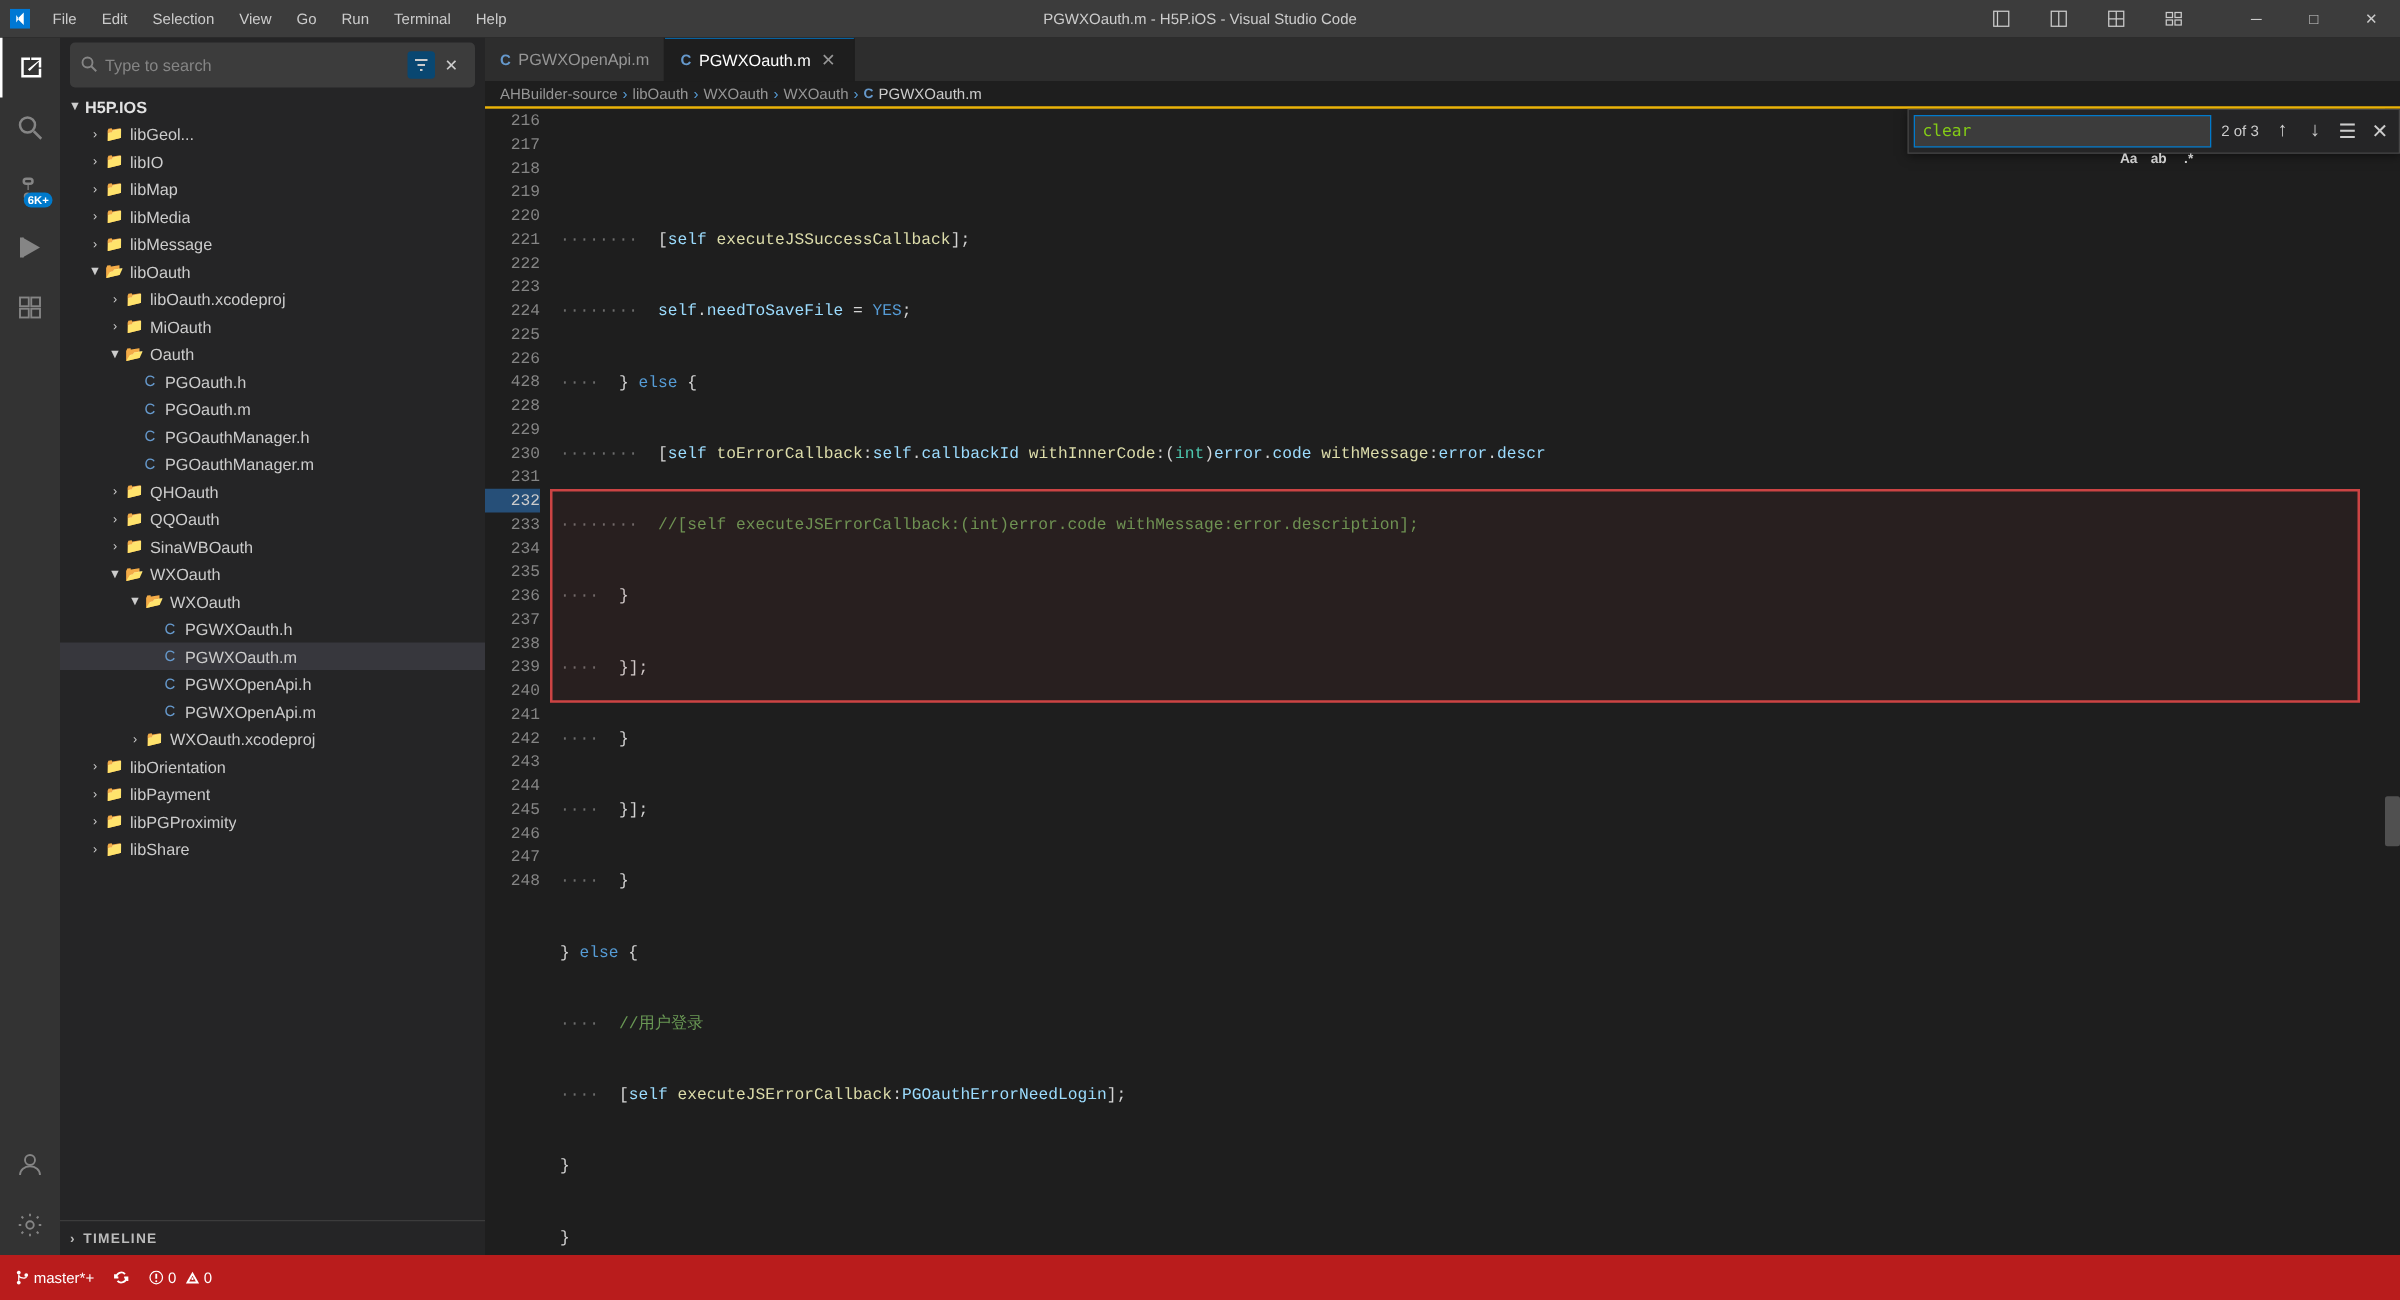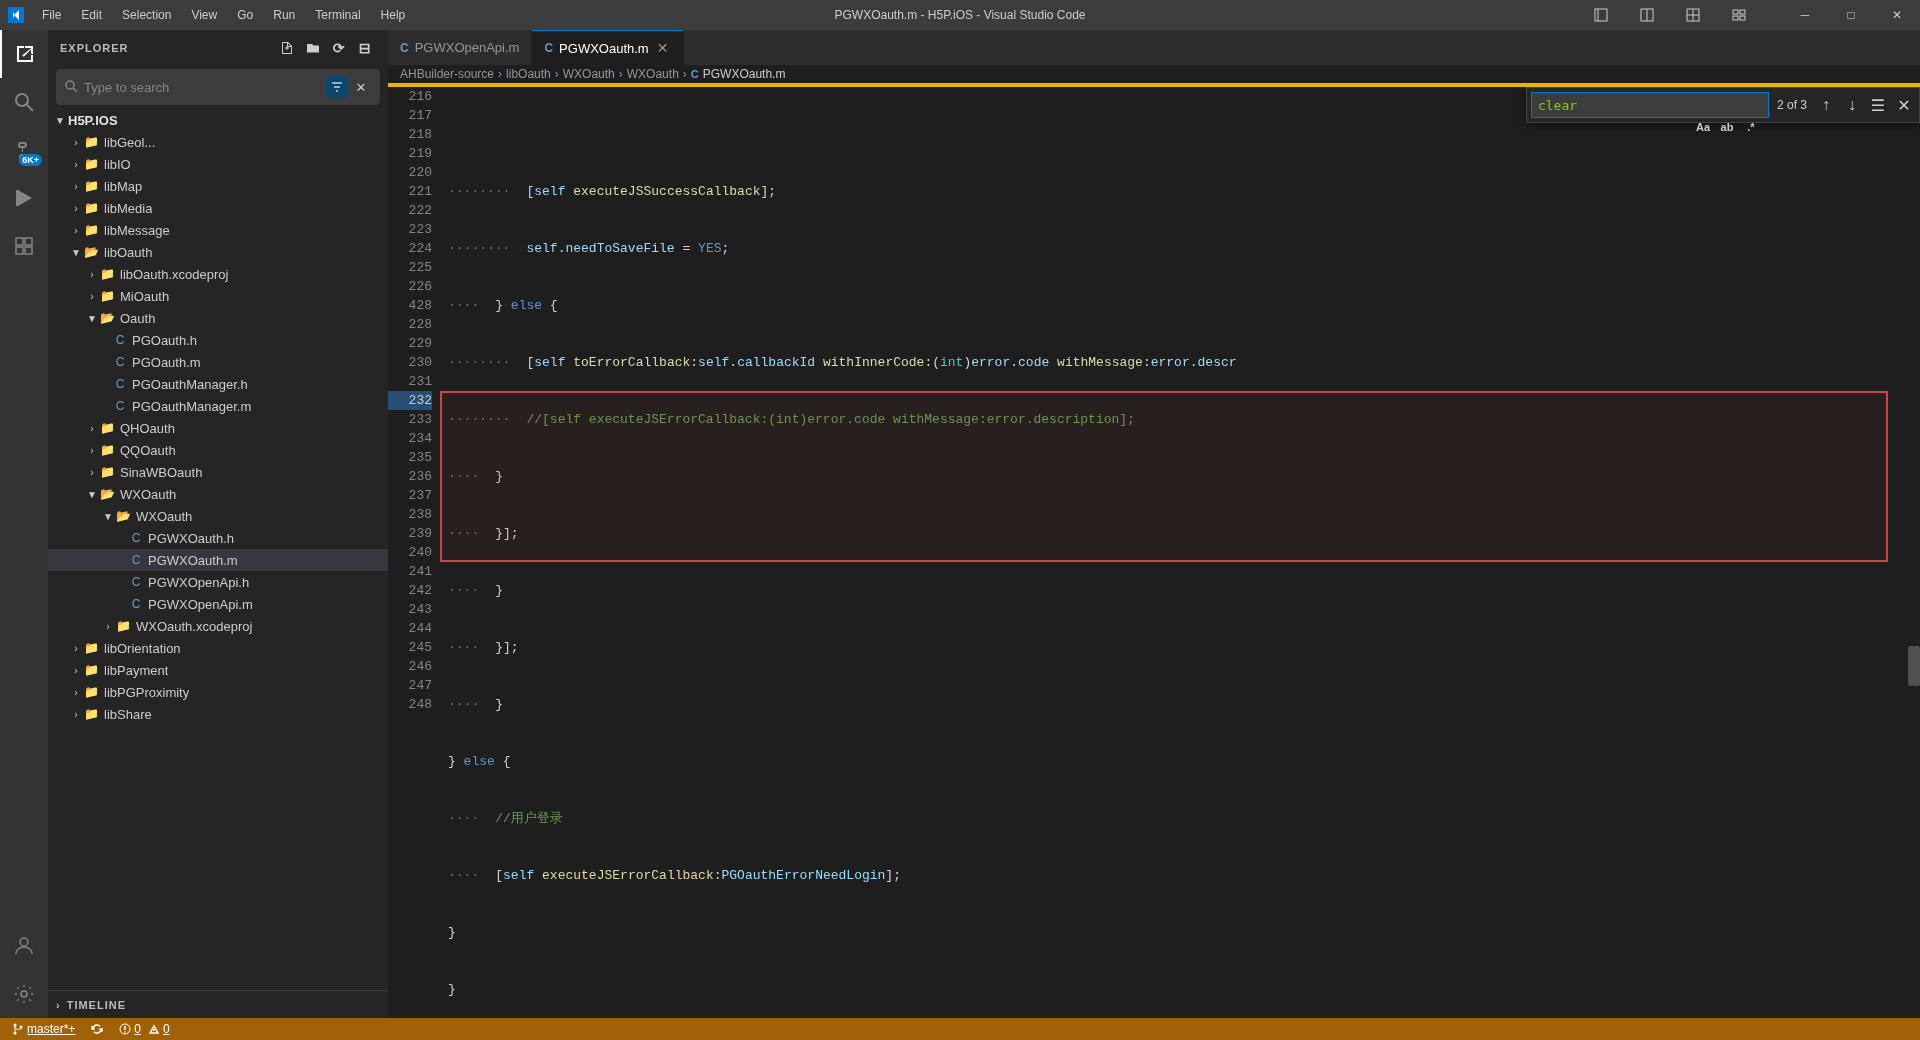--- a/index.html
+++ b/index.html
@@ -298,21 +298,21 @@
     .breadcrumb {
       display: flex;
       align-items: center;
       height: 22px;
       padding: 0 12px;
       background: #1e1e1e;
       font-size: 12px;
       color: #969696;
       gap: 4px;
       flex-shrink: 0;
-      border-bottom: 4px solid #eab308;
+      border-bottom: 2px solid #eab308;
     }
     .breadcrumb-sep { color: #569cd6; }
     .breadcrumb-item { cursor: pointer; }
     .breadcrumb-current { color: #cccccc; display: flex; align-items: center; gap: 4px; }
 
     
     .code-editor {
       flex: 1;
       display: flex;
       overflow: hidden;
@@ -425,30 +425,29 @@
       display: flex;
       align-items: center;
       justify-content: center;
       cursor: pointer;
       color: #cccccc;
       border-radius: 3px;
     }
 
     
     .status-bar {
-      height: 22px;
-      background: #a16207;
+      height: 36px;
+      background: #b91c1c;
       display: flex;
       align-items: center;
       justify-content: space-between;
       padding: 0 8px;
       font-size: 12px;
       color: #ffffff;
       flex-shrink: 0;
-      text-decoration: underline;
     }
     .status-left {
       display: flex;
       align-items: center;
       gap: 8px;
     }
     .status-right {
       display: flex;
       align-items: center;
       gap: 12px;
@@ -585,41 +584,20 @@
       <div class="activity-icon">
         <svg width="22" height="22" viewBox="0 0 22 22">
             <circle cx="11" cy="11" r="3" fill="none" stroke="#858585" stroke-width="1.5"></circle>
             <path fill="none" stroke="#858585" stroke-width="1.5" d="M11 2v2M11 18v2M2 11h2M18 11h2M4.2 4.2l1.4 1.4M16.4 16.4l1.4 1.4M4.2 17.8l1.4-1.4M16.4 5.6l1.4-1.4"></path>
           </svg>
       </div>
     </div>
   </div>
 
   <div class="sidebar">
-    <div class="sidebar-header">
-      <span>EXPLORER</span>
-      <div class="sidebar-header-actions">
-        <div class="sidebar-action" title="New File">
-          <svg width="14" height="14" viewBox="0 0 14 14">
-              <path fill="#cccccc" d="M8 1H2v12h10V5L8 1zm0 1.4L10.6 5H8V2.4zM3 12V2h4v4h4v6H3z"></path>
-              <line x1="5" y1="7" x2="9" y2="7" stroke="#cccccc" stroke-width="1"></line>
-              <line x1="7" y1="5" x2="7" y2="9" stroke="#cccccc" stroke-width="1"></line>
-            </svg>
-        </div>
-        <div class="sidebar-action" title="New Folder">
-          <svg width="14" height="14" viewBox="0 0 14 14">
-              <path fill="#cccccc" d="M1 3h5l1.5 1.5H13v7H1V3z"></path>
-              <line x1="7" y1="6" x2="7" y2="10" stroke="#cccccc" stroke-width="1"></line>
-              <line x1="5" y1="8" x2="9" y2="8" stroke="#cccccc" stroke-width="1"></line>
-            </svg>
-        </div>
-        <div class="sidebar-action" title="Refresh">⟳</div>
-        <div class="sidebar-action" title="Collapse All">⊟</div>
-      </div>
-    </div>
 
     <div class="sidebar-search">
       <span class="search-icon-small">
         <svg width="14" height="14" viewBox="0 0 14 14">
             <circle cx="6" cy="6" r="4" fill="none" stroke="#858585" stroke-width="1.5"></circle>
             <line x1="9" y1="9" x2="13" y2="13" stroke="#858585" stroke-width="1.5"></line>
           </svg>
       </span>
       <span class="search-input-fake">Type to search</span>
       <div class="search-actions">

